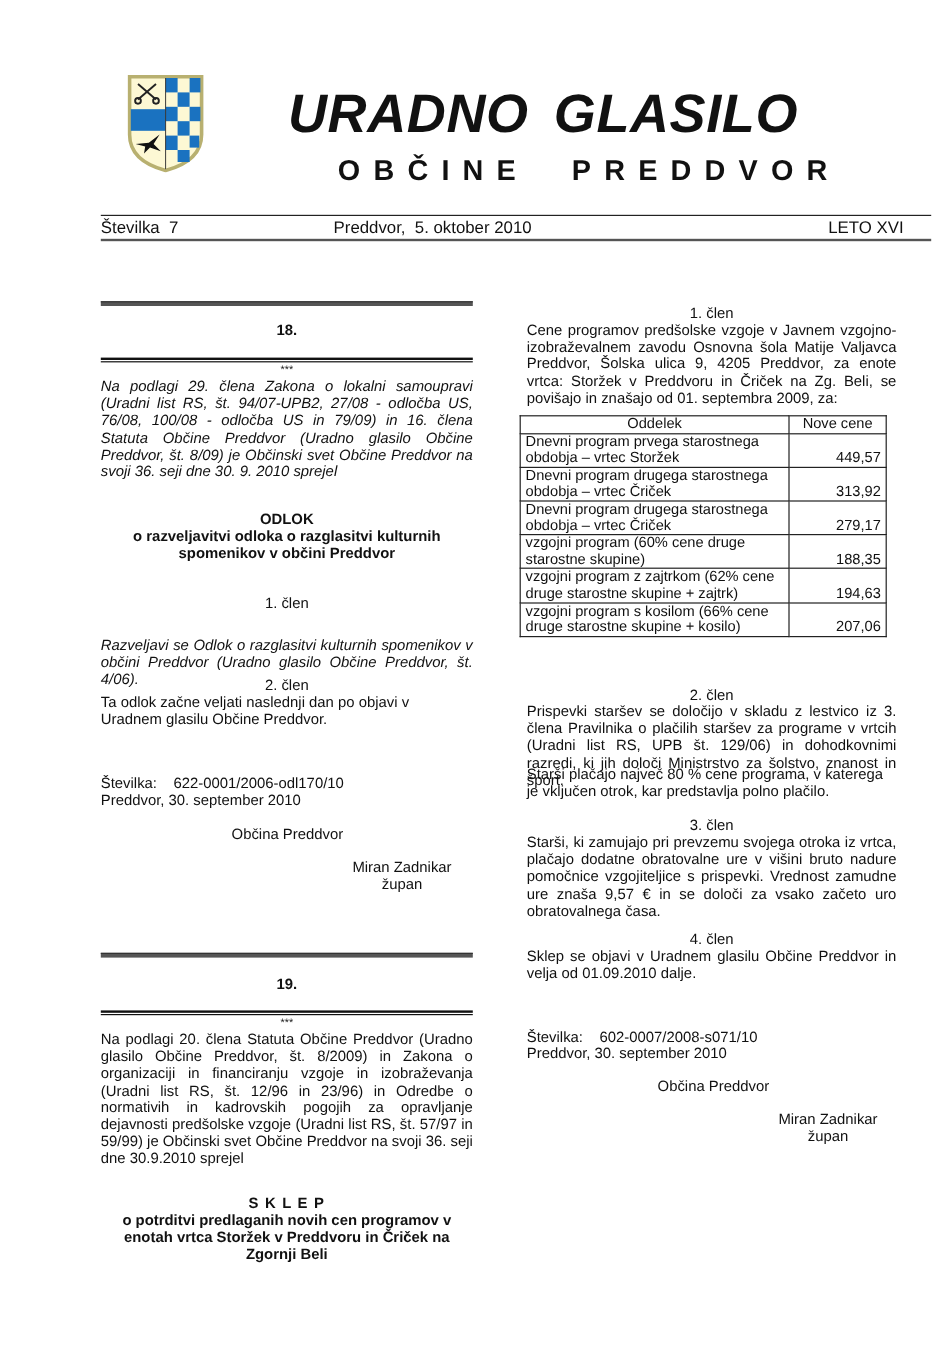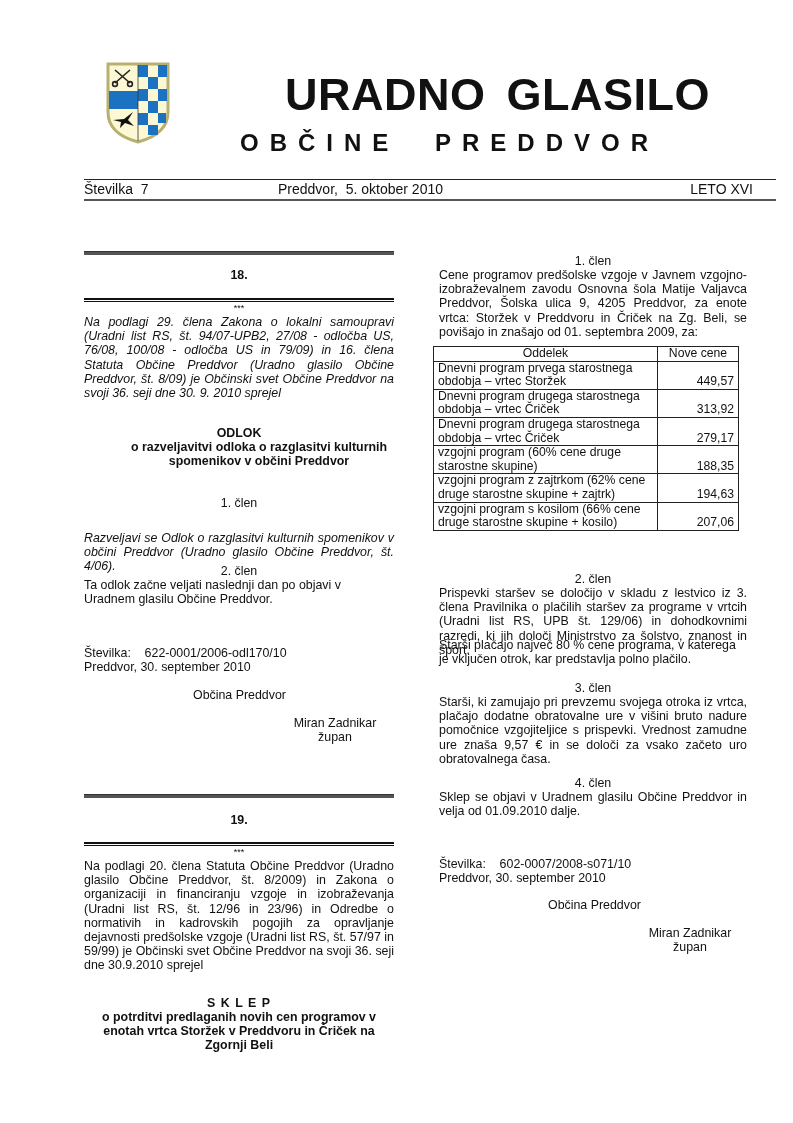--- a/index.html
+++ b/index.html
@@ -5,26 +5,27 @@
     html, body { margin: 0; padding: 0; background: #ffffff; }
     body {
       width: 793px; height: 1123px; position: relative; overflow: hidden;
       font-family: "Liberation Sans", sans-serif; color: #111;
     }
     .abs { position: absolute; }
 
     
     .crest { left: 106px; top: 62px; width: 64px; height: 82px; }
     .title {
-      left: 240px; top: 70px; width: 470px; text-align: right;
+      left: 240px; top: 70px; width: 470px; text-align: left;
       font-size: 45px; font-weight: bold; letter-spacing: 0.5px; line-height: 50px;
       word-spacing: 8px;
+      font-style: italic;
     }
     .subtitle {
-      left: 240px; top: 127px; width: 470px; text-align: left;
+      left: 256px; top: 127px; width: 470px; text-align: center;
       font-size: 24px; font-weight: bold; letter-spacing: 11px; line-height: 32px;
       word-spacing: 18px;
     }
     .hdr-line-top { left: 84px; top: 179px; width: 692px; height: 1px; background: #222; }
     .hdr-line-bot { left: 84px; top: 199px; width: 692px; height: 2px; background: #555; }
     .hdr-row {
       left: 84px; top: 180px; width: 692px; height: 19px;
       font-size: 14px; line-height: 19px;
     }
     .hdr-num { position: absolute; left: 0; }
@@ -96,21 +97,21 @@
 </div>
 <div class="abs hdr-line-bot"></div>
 
 <div class="abs lcol sep-thick" style="top:251px;"></div>
 <div class="abs lcol col center bold" style="top:268px;">18.</div>
 <div class="abs lcol sep-double" style="top:298px;"></div>
 <div class="abs lcol stars" style="top:303px;">***</div>
 <div class="abs lcol col just ital" style="top:315px;">Na podlagi 29. člena Zakona o lokalni samoupravi (Uradni list RS, št. 94/07-UPB2, 27/08 - odločba US, 76/08, 100/08 - odločba US in 79/09) in 16. člena Statuta Občine Preddvor (Uradno glasilo Občine Preddvor, št. 8/09) je Občinski svet Občine Preddvor na svoji 36. seji dne 30. 9. 2010 sprejel</div>
 
 <div class="abs lcol col center bold" style="top:426px;">ODLOK</div>
-<div class="abs col center bold" style="top:440px; left:104px; width:270px;margin-left:20px;">o razveljavitvi odloka o razglasitvi kulturnih spomenikov v občini Preddvor</div>
+<div class="abs col center bold" style="top:440px; left:104px; width:270px;">o razveljavitvi odloka o razglasitvi kulturnih spomenikov v občini Preddvor</div>
 
 <div class="abs lcol col center" style="top:496px;">1. člen</div>
 <div class="abs lcol col just ital" style="top:531px;">Razveljavi se Odlok o razglasitvi kulturnih spomenikov v občini Preddvor (Uradno glasilo Občine Preddvor, št. 4/06).</div>
 
 <div class="abs lcol col center" style="top:564px;">2. člen</div>
 <div class="abs lcol col" style="top:578px;">Ta odlok začne veljati naslednji dan po objavi v Uradnem glasilu Občine Preddvor.</div>
 
 <div class="abs lcol col" style="top:646px; white-space:pre;">Številka:    622-0001/2006-odl170/10</div>
 <div class="abs lcol col" style="top:660px;">Preddvor, 30. september 2010</div>
 <div class="abs col" style="top:688px; left:193px;">Občina Preddvor</div>

